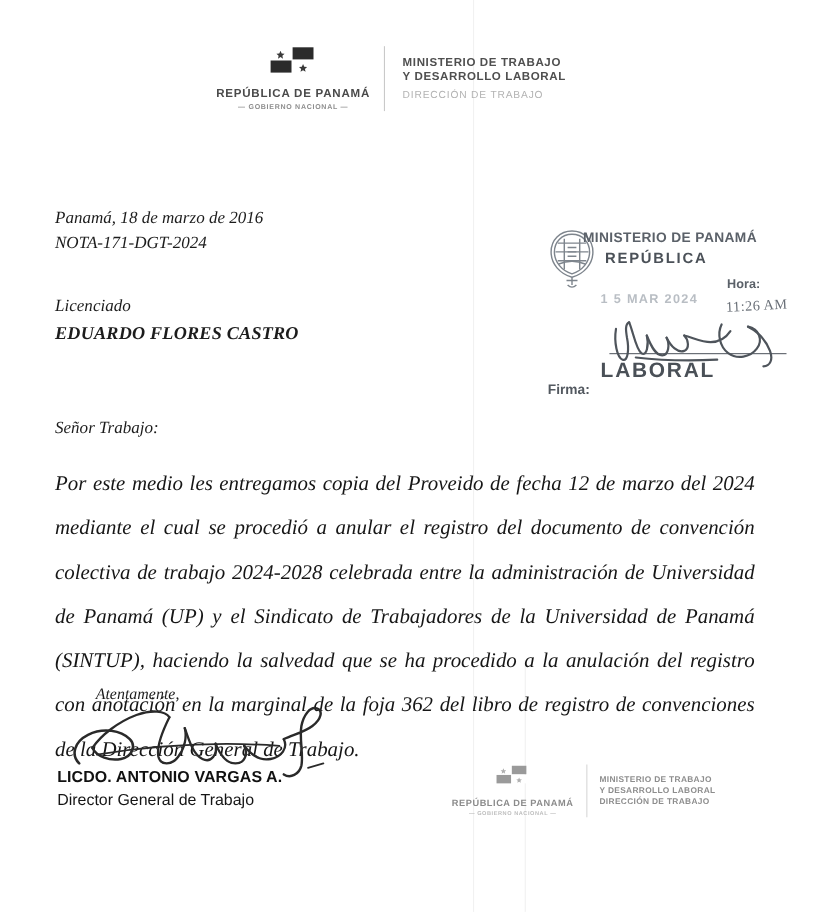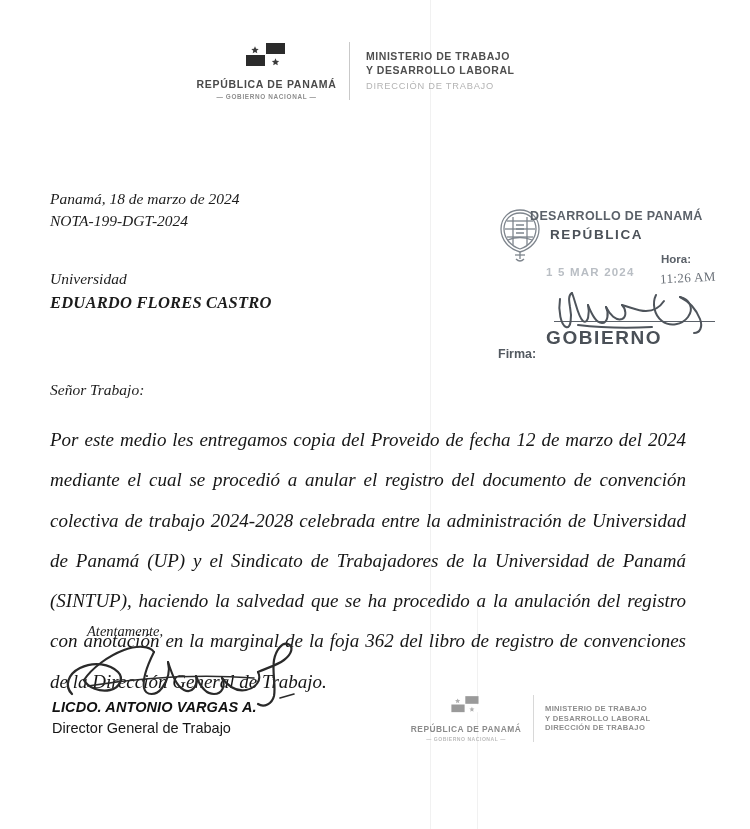--- a/index.html
+++ b/index.html
@@ -266,21 +266,20 @@
   .sig-name {
     position: absolute;
     left: 52px;
     top: 699px;
     font-family: "Liberation Sans", sans-serif;
     font-size: 14.5px;
     font-weight: bold;
     letter-spacing: 0.1px;
     color: #111111;
     white-space: nowrap;
-    font-style: italic;
   }
   .sig-title {
     position: absolute;
     left: 52px;
     top: 720px;
     font-family: "Liberation Sans", sans-serif;
     font-size: 14.5px;
     color: #151515;
     white-space: nowrap;
   }
@@ -359,26 +358,26 @@
     </div>
     <div class="lh-divider"></div>
     <div class="lh-right">
       <div class="lh-min1">MINISTERIO DE TRABAJO</div>
       <div class="lh-min2">Y DESARROLLO LABORAL</div>
       <div class="lh-dir">DIRECCIÓN DE TRABAJO</div>
     </div>
   </div>
 
   <div class="dateblock">
-    <div>Panamá, 18 de marzo de 2024</div>
-    <div>NOTA-199-DGT-2024</div>
+    <div>Panamá, 18 de marzo de 2016</div>
+    <div>NOTA-171-DGT-2024</div>
   </div>
 
   <div class="addressee">
-    <div>Universidad</div>
+    <div>Licenciado</div>
     <div class="name">EDUARDO FLORES CASTRO</div>
   </div>
 
   <div class="stamp">
     <span class="stamp-seal">
       <svg width="48" height="56" viewBox="0 0 48 56" aria-hidden="true">
         <g fill="none" stroke="#7e858d" stroke-width="1.3">
           <path d="M24 3 C35 3 43 11 43 22 C43 33 35 42 24 45 C13 42 5 33 5 22 C5 11 13 3 24 3 Z"></path>
           <path d="M24 6 C33.5 6 40 13 40 22 C40 31 33.5 39 24 42 C14.5 39 8 31 8 22 C8 13 14.5 6 24 6 Z"></path>
           <path d="M11 14 H37"></path>
@@ -387,42 +386,42 @@
           <path d="M31 10 V38"></path>
           <path d="M9 22 H39"></path>
           <path d="M20 18 H28 M20 22 H28 M20 26 H28"></path>
           <path d="M24 45 V52"></path>
           <path d="M19 48 H29"></path>
           <path d="M20 52 Q24 56 28 52"></path>
           <path d="M12 33 Q24 28 36 33"></path>
         </g>
       </svg>
     </span>
-    <div class="stamp-univ">DESARROLLO DE PANAMÁ</div>
+    <div class="stamp-univ">MINISTERIO DE PANAMÁ</div>
     <div class="stamp-rect">REPÚBLICA</div>
     <div class="stamp-hora-label">Hora:</div>
     <div class="stamp-hora-value">11:26 AM</div>
     <div class="stamp-date">1 5 MAR 2024</div>
     <div class="stamp-firma-label">Firma:</div>
     <div class="stamp-firma-rule"></div>
     <span class="stamp-sign">
       <svg width="165" height="58" viewBox="0 0 165 58" aria-hidden="true">
         <g fill="none" stroke="#4e545b" stroke-width="2" stroke-linecap="round">
           <path d="M8 18 C6 30 9 44 14 46 C19 48 20 36 18 26 C17 20 16 14 20 12"></path>
           <path d="M20 12 C24 22 26 36 31 40 C36 44 38 32 36 24"></path>
           <path d="M36 24 C40 34 44 42 50 42 C56 42 57 32 54 26"></path>
           <path d="M54 26 C58 34 64 40 70 38 C75 36 74 28 70 24"></path>
           <path d="M70 24 C78 26 86 30 94 30 C102 30 108 26 112 20"></path>
           <path d="M104 14 C100 22 102 34 110 40 C118 46 130 44 136 36 C142 28 138 18 128 16"></path>
           <path d="M128 16 C136 20 144 28 148 38 C151 46 148 52 142 52"></path>
           <path d="M26 44 Q60 48 100 46"></path>
         </g>
       </svg>
     </span>
-    <div class="stamp-recibido">GOBIERNO</div>
+    <div class="stamp-recibido">LABORAL</div>
   </div>
 
   <div class="salutation">Señor Trabajo:</div>
   <div class="body-text">Por este medio les entregamos copia del Proveido de fecha 12 de marzo del 2024  mediante el cual  se  procedió  a anular el registro  del  documento de convención colectiva  de trabajo 2024-2028 celebrada entre la administración de  Universidad de Panamá (UP) y el Sindicato de Trabajadores de la Universidad de Panamá  (SINTUP), haciendo la salvedad que se  ha procedido  a la anulación del registro con anotación en la marginal de la foja 362 del libro de registro de convenciones de la Dirección General de Trabajo.</div>
 
   <div class="closing">Atentamente,</div>
   <span class="sig-drawing">
     <svg width="262" height="78" viewBox="0 0 262 78" aria-hidden="true">
       <g fill="none" stroke="#2a2a2a" stroke-linecap="round">
         <path d="M14 56 C6 48 10 36 22 30 C36 23 52 26 60 34 C66 40 62 50 52 52 C42 54 30 50 26 42" stroke-width="2.3"></path>

